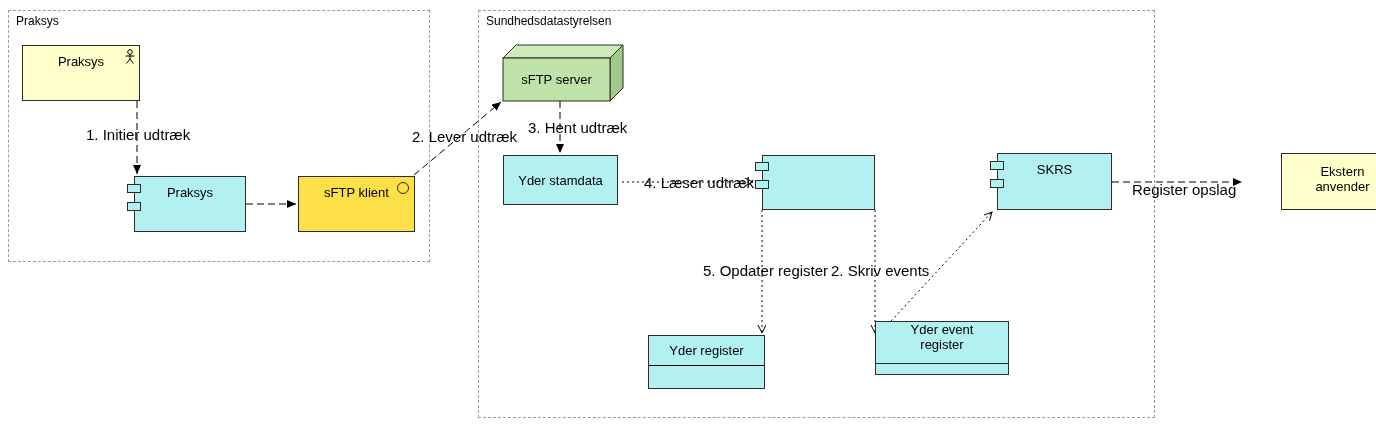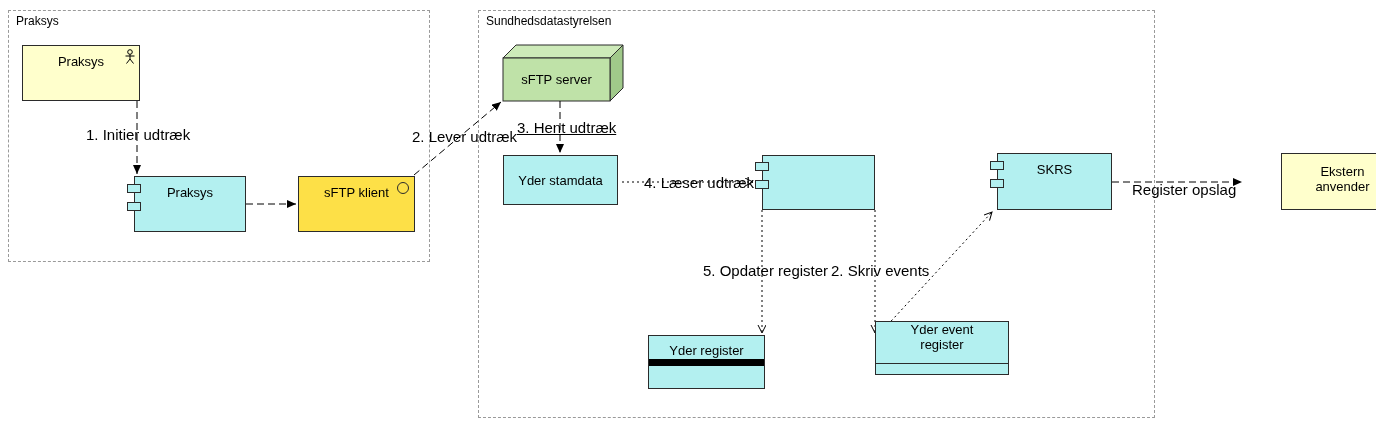--- a/index.html
+++ b/index.html
@@ -21,21 +21,21 @@
 
   .nlabel{display:block;padding-top:8px;}
   .nlabel-center{display:flex;height:100%;align-items:center;justify-content:center;}
 
   .bar{position:absolute;left:-8px;width:14px;height:9px;background:#b3f0f0;
        border:1px solid #2b2b2b;box-sizing:border-box;}
   .iface-circle{position:absolute;right:5px;top:5px;width:12px;height:12px;border:1px solid #2b2b2b;
        border-radius:50%;box-sizing:border-box;background:transparent;}
   .actor{position:absolute;right:3px;top:3px;width:12px;height:16px;}
 
-  .titlebox{height:30px;line-height:29px;border-bottom:7px solid #000000;box-sizing:border-box;}
+  .titlebox{height:30px;line-height:29px;border-bottom:1px solid #000000;box-sizing:border-box;}
   .titlebox2{height:42px;padding-top:6px;line-height:15px;border-bottom:1px solid #2b2b2b;box-sizing:border-box;}
 
   .wrap2{padding:10px 24px 0 24px;line-height:15px;}
   .wrapEvt{padding:0 22px;}
 
   .edge-label{position:absolute;font-size:15px;color:#000;white-space:nowrap;z-index:3;}
 </style>
 </head>
 <body>
 
@@ -136,19 +136,19 @@
       <span>Yder register</span>
     </div>
   </div>
 
   <div class="node cyan" style="left:875px;top:321px;width:134px;height:54px;">
     <div class="titlebox2 wrapEvt">Yder event register</div>
   </div>
 
   <span class="edge-label" style="left:86px;top:126px;">1. Initier udtræk</span>
   <span class="edge-label" style="left:412px;top:128px;">2. Lever udtræk</span>
-  <span class="edge-label" style="left:517px;top:119px;text-decoration:underline;">3. Hent udtræk</span>
+  <span class="edge-label" style="left:528px;top:119px;">3. Hent udtræk</span>
   <span class="edge-label" style="left:644px;top:174px;">4. Læser udtræk</span>
   <span class="edge-label" style="left:703px;top:262px;">5. Opdater register</span>
   <span class="edge-label" style="left:831px;top:262px;">2. Skriv events</span>
   <span class="edge-label" style="left:1132px;top:174px;margin-top:7px;">Register opslag</span>
 
 </div>
 
 </body></html>

